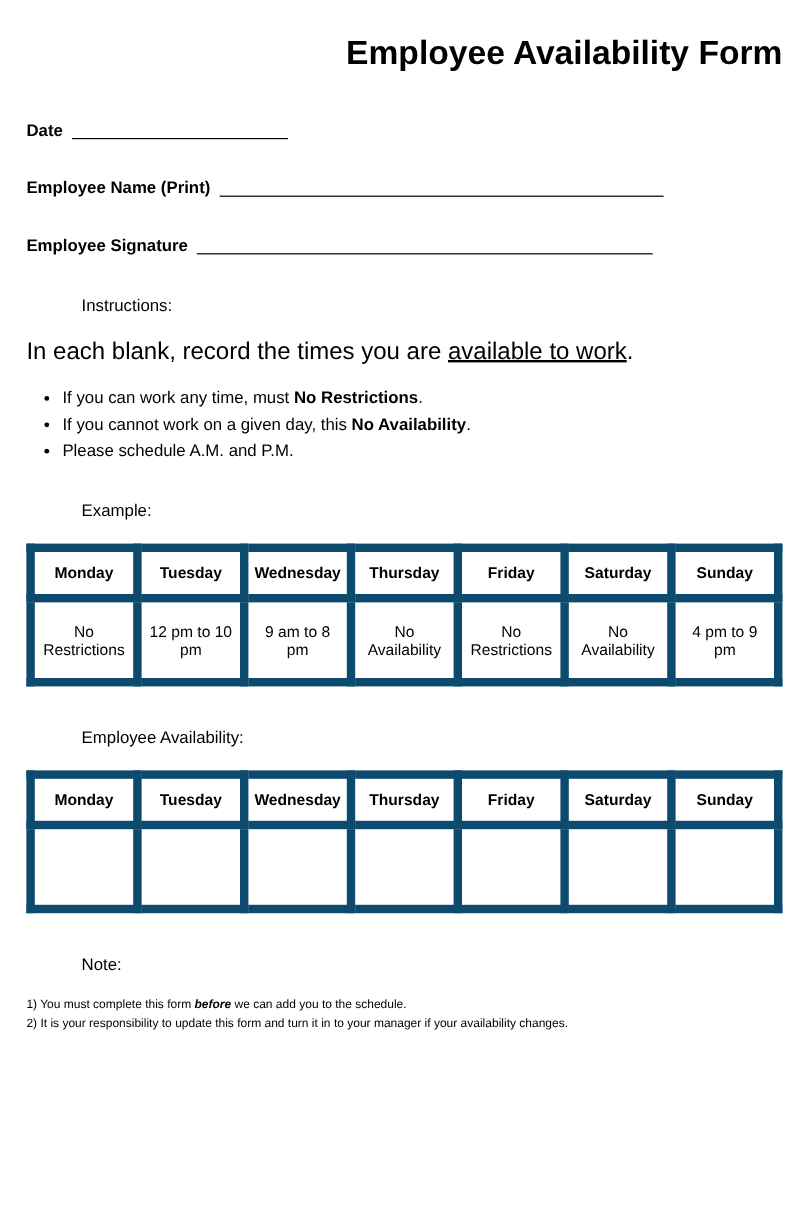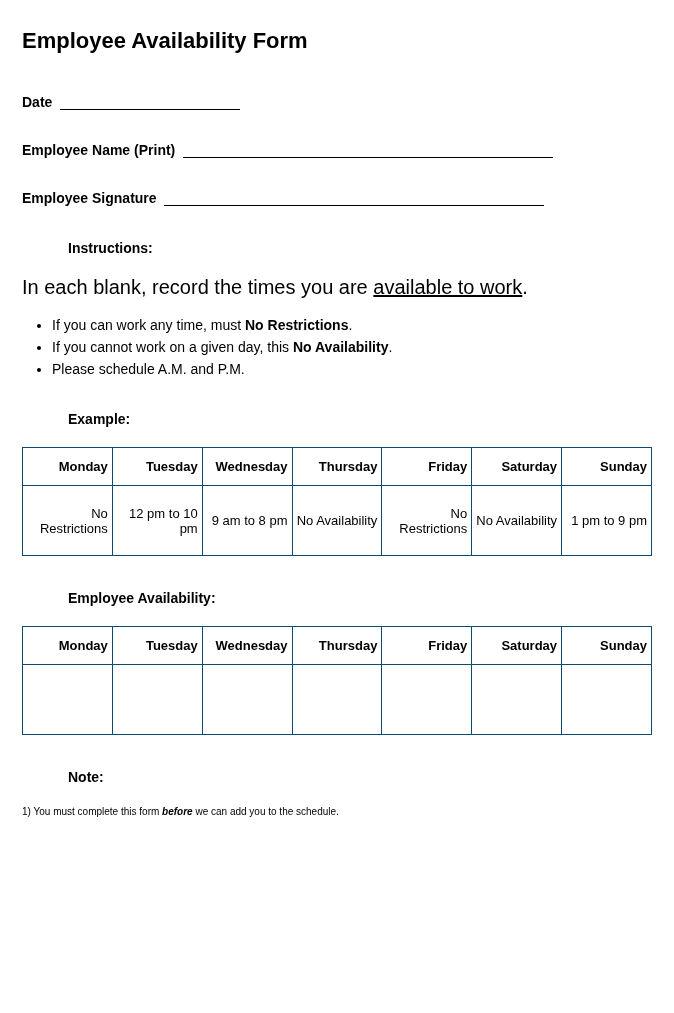--- a/index.html
+++ b/index.html
@@ -6,42 +6,42 @@
   body {
     font-family: Arial, Helvetica, sans-serif;
     font-size: 14px;
     color: #000;
     background: #fff;
     margin: 0;
     padding: 20px 22px;
     width: 674px;
   }
   h1 {
-    text-align: left;
-    font-size: 22px;
+    text-align: right;
+    font-size: 28px;
     font-weight: bold;
     margin: 8px 0 40px 0;
   }
   .field-row {
     margin-bottom: 32px;
     font-weight: bold;
     font-size: 14px;
   }
   .field-line {
     display: inline-block;
     border-bottom: 1px solid #000;
     height: 14px;
     vertical-align: bottom;
     margin-left: 4px;
   }
   .date-line { width: 180px; }
   .name-line { width: 370px; }
   .sig-line  { width: 380px; }
   .section-heading {
-    font-weight: bold;
+    font-weight: normal;
     font-size: 14px;
     margin: 34px 0 20px 0;
     padding-left: 46px;
   }
   .instr-text {
     font-size: 20px;
     margin-bottom: 18px;
   }
   .underline { text-decoration: underline; }
   ul.bullets {
@@ -52,22 +52,22 @@
     margin-bottom: 6px;
     font-size: 14px;
   }
   table.avail {
     border-collapse: collapse;
     width: 100%;
     table-layout: fixed;
     margin-top: 6px;
   }
   table.avail th, table.avail td {
-    border: 1px solid #0c4a6e;
-    text-align: right;
+    border: 7px solid #0c4a6e;
+    text-align: center;
     vertical-align: middle;
     padding: 10px 4px;
     font-size: 13px;
   }
   table.avail th {
     font-weight: bold;
     height: 38px;
   }
   table.avail td {
     height: 70px;
@@ -137,21 +137,21 @@
     </tr>
   </thead>
   <tbody>
     <tr>
       <td>No Restrictions</td>
       <td>12 pm to 10 pm</td>
       <td>9 am to 8 pm</td>
       <td>No Availability</td>
       <td>No Restrictions</td>
       <td>No Availability</td>
-      <td>1 pm to 9 pm</td>
+      <td>4 pm to 9 pm</td>
     </tr>
   </tbody>
 </table>
 
 <div class="section-heading">Employee Availability:</div>
 
 <table class="avail blank">
   <thead>
     <tr>
       <th>Monday</th>
@@ -175,13 +175,16 @@
     </tr>
   </tbody>
 </table>
 
 <div class="section-heading">Note:</div>
 
 <div class="note-list">
   <div class="note-item">
     <span>1) </span><span>You must complete this form </span><span class="bold-italic">before</span><span> we can add you to the schedule.</span>
   </div>
+  <div class="note-item">
+    <span>2) </span><span>It is your responsibility to update this form and turn it in to your manager if your availability changes.</span><span class="bold-italic"></span><span></span>
+  </div>
 </div>
 
 </body></html>

